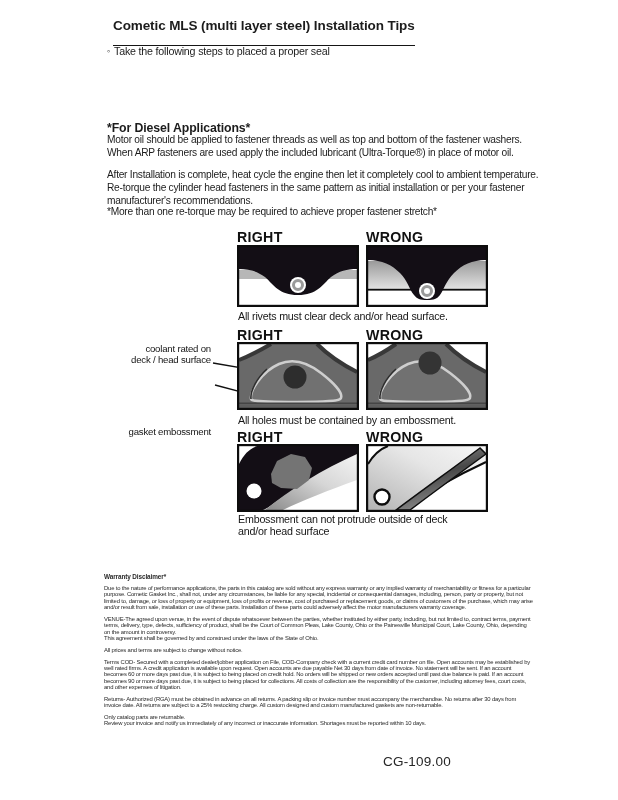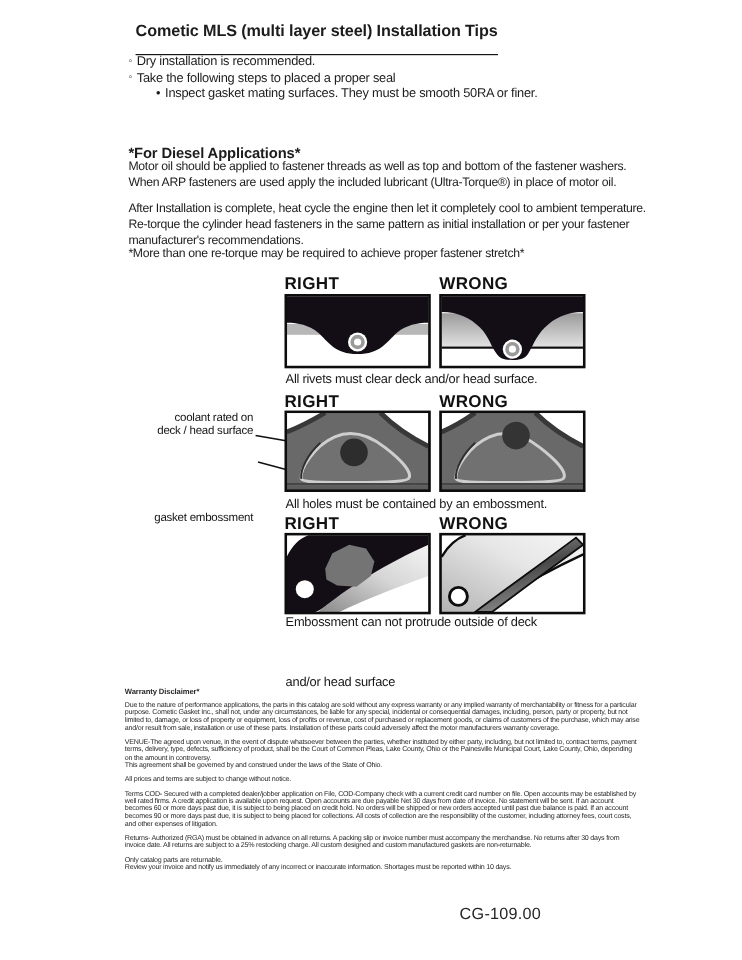--- a/index.html
+++ b/index.html
@@ -24,42 +24,40 @@
   .p1{top:133px;}
   .p2{top:168px;}
   .note{top:205px;}
   
   .dg-title{width:122px;font-size:14.2px;font-weight:bold;letter-spacing:0.3px;color:#111;}
   .col1{left:237px;} .col2{left:366px;}
   .r1t{top:229px;} .r2t{top:327px;} .r3t{top:429px;}
   .panel{width:122px;display:block;}
   .r1p{top:245px;height:62px;} .r2p{top:342px;height:68px;} .r3p{top:444px;height:68px;}
   .caption{left:238px;font-size:10.7px;letter-spacing:-0.2px;color:#161616;width:320px;}
-  .c1{top:310px;} .c2{top:414px;} .c3a{top:513px;} .c3b{top:525px;margin-top:38px;}
+  .c1{top:310px;} .c2{top:414px;} .c3a{top:513px;} .c3b{top:525px;}
   
   .callout{font-size:9.6px;letter-spacing:-0.2px;color:#141414;text-align:right;width:116px;left:95px;line-height:10.6px;}
   .co1{top:344px;} .co2{top:379px;margin-top:48px;}
   .connectors{left:204px;top:352px;width:100px;height:50px;}
   
   .legal{left:104px;top:573px;width:430px;color:#2a2a2a;}
   .legal .lh{font-size:6.4px;font-weight:bold;margin:0 0 5px 0;letter-spacing:-0.1px;}
   .legal p{font-size:5.9px;line-height:6.35px;letter-spacing:-0.18px;margin:0 0 5.5px 0;}
   .legal p span{display:block;}
   
   .code{left:383px;top:754px;font-size:13.5px;letter-spacing:0.2px;color:#262626;}
 </style>
 </head>
 <body>
 
 <div class="abs doc-title">Cometic MLS (multi layer steel) Installation Tips</div>
 
 <div class="abs tips">
-  <div class="blt">Dry installation is recommended.</div>
   <div class="blt">Take the following steps to placed a proper seal</div>
-  <div class="sblt">Inspect gasket mating surfaces.  They must be smooth 50RA or finer.</div>
 </div>
 
 <div class="abs diesel-h">*For Diesel Applications*</div>
 <div class="abs para p1">Motor oil should be applied to fastener threads as well as top and bottom of the fastener washers. When ARP fasteners are used apply the included lubricant (Ultra-Torque®) in place of motor oil.</div>
 <div class="abs para p2">After Installation is complete, heat cycle the engine then let it completely cool to ambient temperature. Re-torque the cylinder head fasteners in the same pattern as initial installation or per your fastener manufacturer's recommendations.</div>
 <div class="abs para note">*More than one re-torque may be required to achieve proper fastener stretch*</div>
 
 <div class="abs dg-title col1 r1t">RIGHT</div>
 <div class="abs dg-title col2 r1t">WRONG</div>
 

